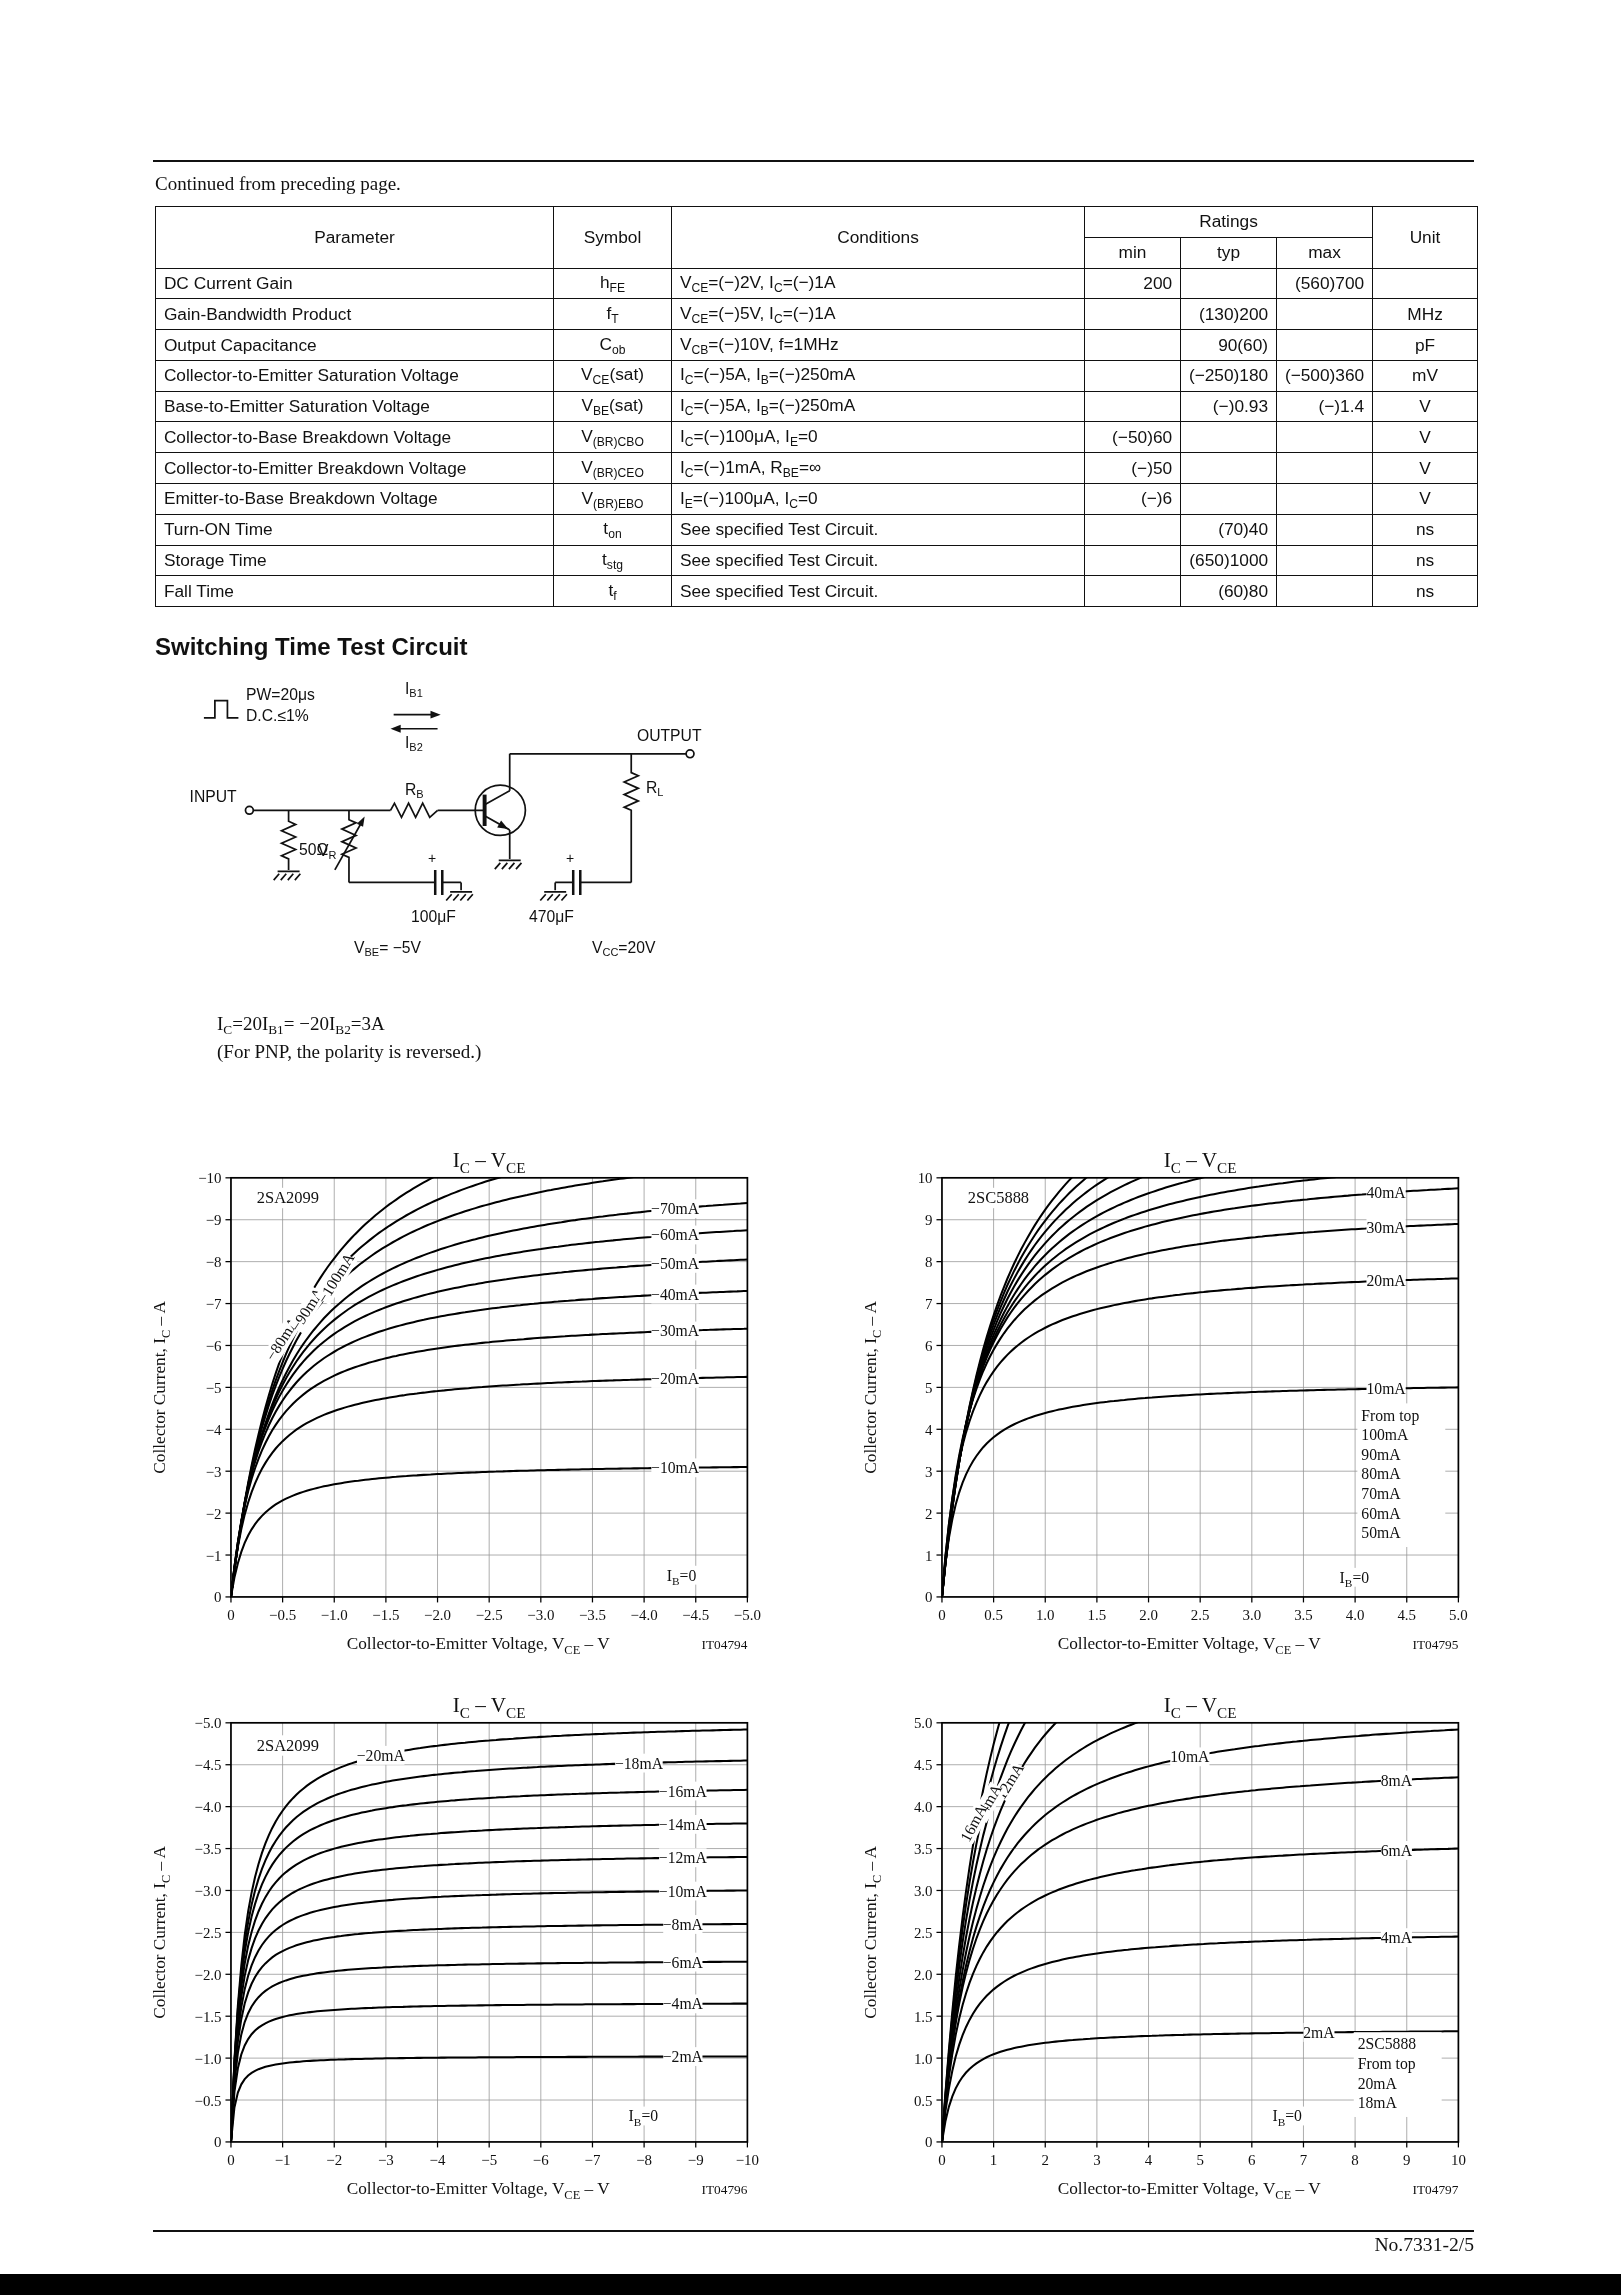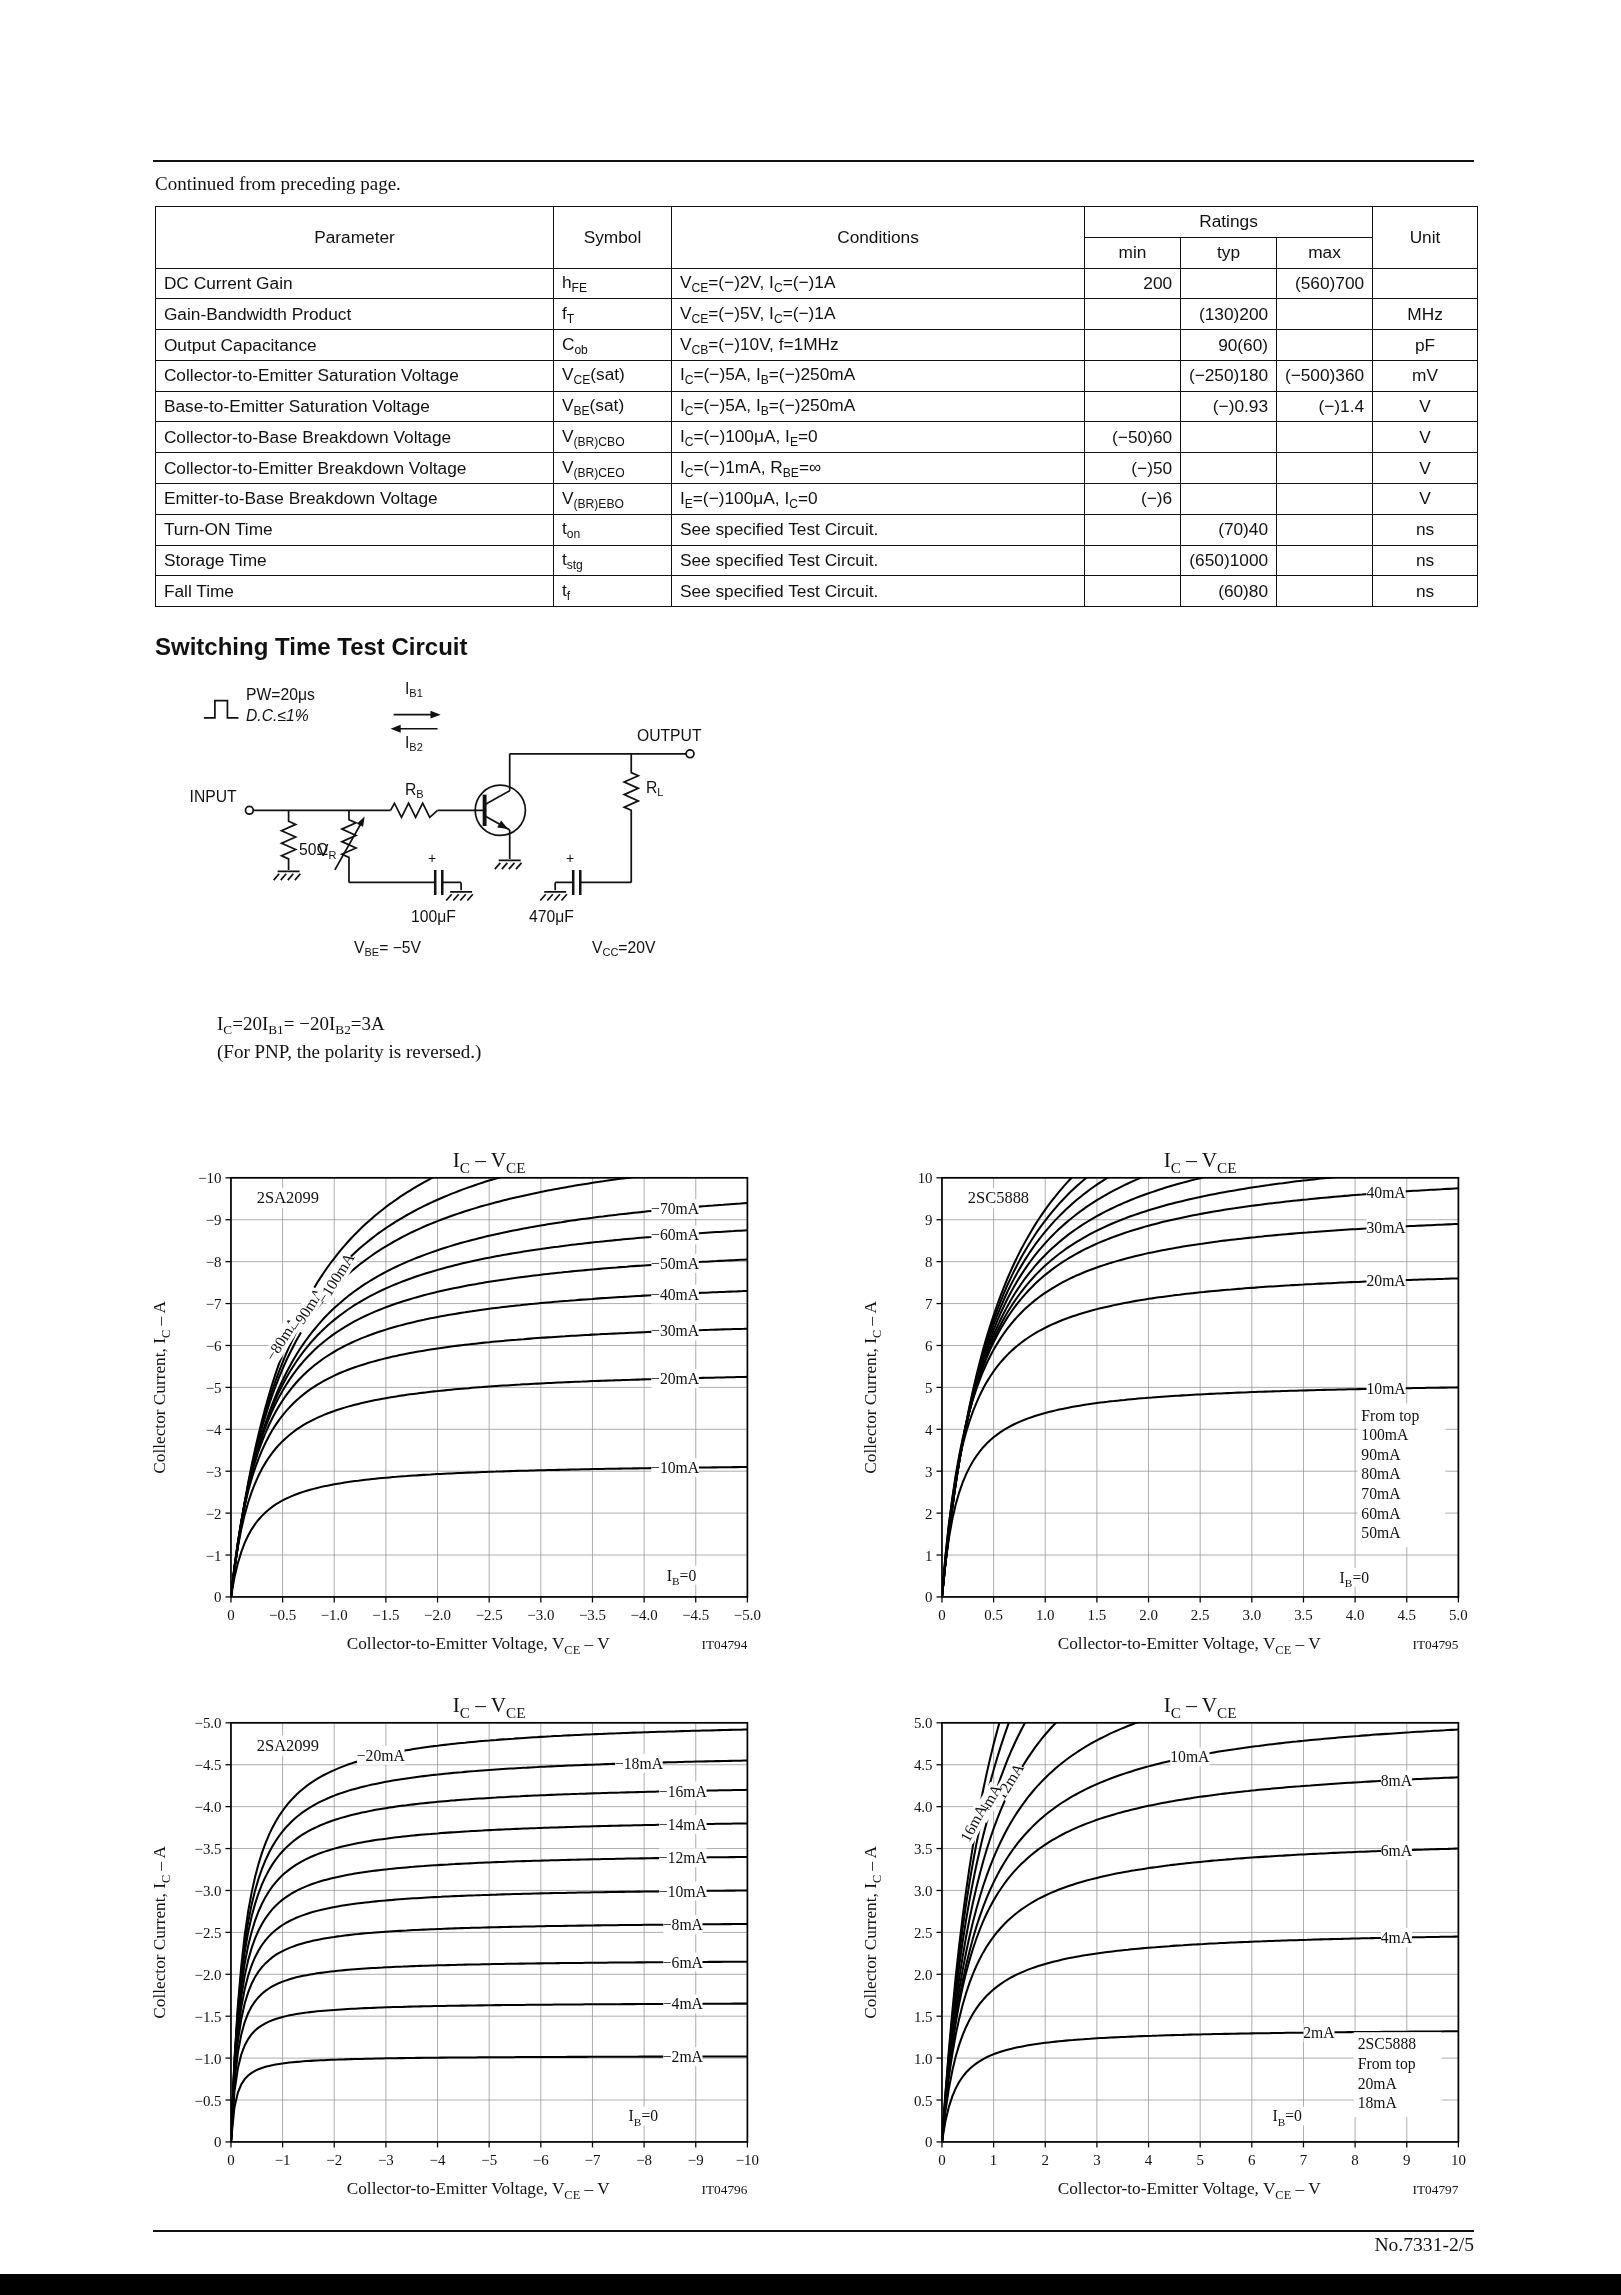--- a/index.html
+++ b/index.html
@@ -10,21 +10,21 @@
   .sub{font-size:0.7em;vertical-align:-0.3em;}
 
   .title{width:100%;text-align:center;top:97px;font-size:28px;font-weight:bold;letter-spacing:0.8px;}
   .hr{background:#111;}
 
   
   table.spec{border-collapse:collapse;table-layout:fixed;width:1321px;font-size:17.3px;}
   table.spec th,table.spec td{border:1.6px solid #111;padding:3.1px 7.9px;font-weight:400;height:23.6px;}
   table.spec th{text-align:center;}
   td.c-param{text-align:left;}
-  td.c-sym{text-align:left;}
+  td.c-sym{text-align:center;}
   td.c-cond{text-align:left;}
   td.c-num{text-align:right;padding-right:6.3px;margin-top:38px;}
   td.c-unit{text-align:center;}
 
   .heading{font-size:24px;font-weight:bold;}
 
   
   .cw{stroke:#111;stroke-width:2.2;fill:none;}
   .cplate{stroke:#111;stroke-width:3.2;fill:none;}
   .cthick{stroke:#111;stroke-width:5;fill:none;}
@@ -226,21 +226,21 @@
       </g>
 
       <path class="cw" d="M500 262 H565 M491 262 H468 M468 262 V272"></path>
       <path class="cplate" d="M491 246 V278 M500 246 V278"></path>
       <g transform="translate(468,274)">
         <path class="cw" d="M-14 0 H14 M-12 3 L-19 11 M-3 3 L-10 11 M6 3 L-1 11 M15 3 L8 11"></path>
       </g>
     </svg>
     
     <div class="covl" style="left:58px;top:9.4px;">PW=20μs</div>
-    <div class="covl" style="left:58px;top:30px;font-style:italic;">D.C.≤1%</div>
+    <div class="covl" style="left:58px;top:30px;">D.C.≤1%</div>
     <div class="covl" style="left:1.6px;top:111px;">INPUT</div>
     <div class="covl" style="left:449px;top:50px;">OUTPUT</div>
     <div class="covl" style="left:217px;top:3.1px;"><span>I</span><span class="sub">B1</span></div>
     <div class="covl" style="left:217px;top:57px;"><span>I</span><span class="sub">B2</span></div>
     <div class="covl" style="left:130px;top:149px;margin-top:16px;"><span>V</span><span class="sub">R</span></div>
     <div class="covl" style="left:217px;top:104px;"><span>R</span><span class="sub">B</span></div>
     <div class="covl" style="left:458px;top:102px;"><span>R</span><span class="sub">L</span></div>
     <div class="covl" style="left:111px;top:164px;">50Ω</div>
     <div class="covl" style="left:240px;top:173px;font-size:14px;">+</div>
     <div class="covl" style="left:378px;top:173px;font-size:14px;">+</div>

